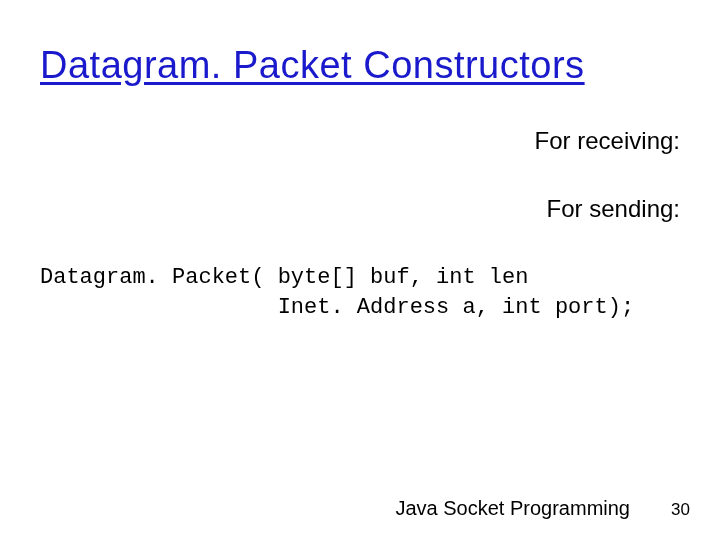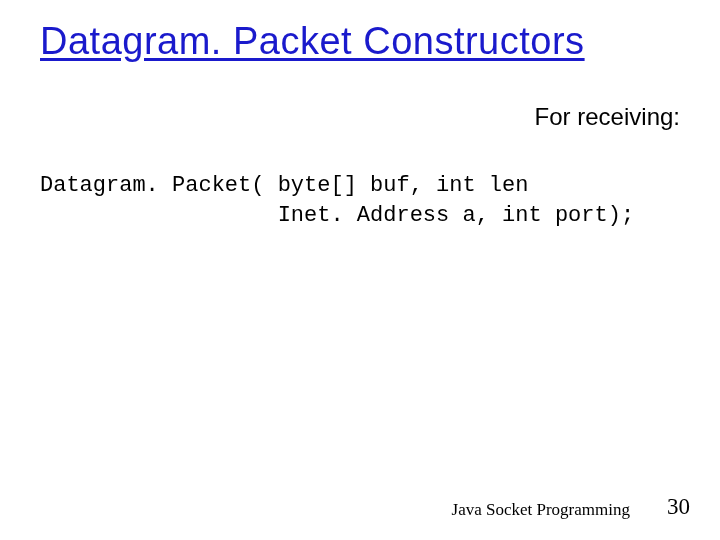--- a/index.html
+++ b/index.html
@@ -10,21 +10,21 @@
     background: #ffffff;
     font-family: "Comic Sans MS", "Comic Sans", cursive, sans-serif;
     color: #000000;
     position: relative;
     overflow: hidden;
   }
   .slide {
     box-sizing: border-box;
     width: 720px;
     height: 540px;
-    padding: 20px 40px 20px 40px;
+    padding: 44px 40px 20px 40px;
     position: relative;
   }
   .title {
     font-size: 38px;
     color: #1a1acc;
     text-decoration: underline;
     text-underline-offset: 4px;
     margin: 0 0 40px 0;
     font-weight: 400;
     letter-spacing: 0.5px;
@@ -39,37 +39,38 @@
     font-family: "Courier New", Courier, monospace;
     font-size: 22px;
     white-space: pre;
     margin: 0 0 60px 0;
     line-height: 1.35;
   }
   .footer-text {
     position: absolute;
     bottom: 20px;
     right: 90px;
-    font-size: 17px;
-    font-family: Liberation Serif, serif;
+    font-size: 20px;
+    font-family: Liberation Sans, sans-serif;
   }
   .page-num {
     position: absolute;
     bottom: 20px;
     right: 30px;
-    font-size: 23px;
-    font-family: Liberation Serif, serif;
+    font-size: 17px;
+    font-family: Liberation Sans, sans-serif;
   }
 </style>
 </head>
 <body>
 
 <div class="slide">
   <h1 class="title">Datagram. Packet Constructors</h1>
 
   <p class="label">For receiving:</p>
 
+  <p class="label">For sending:</p>
   <pre class="code">Datagram. Packet( byte[] buf, int len
                   Inet. Address a, int port);</pre>
 
   <div class="footer-text">Java Socket Programming</div>
   <div class="page-num">30</div>
 </div>
 
 </body></html>

